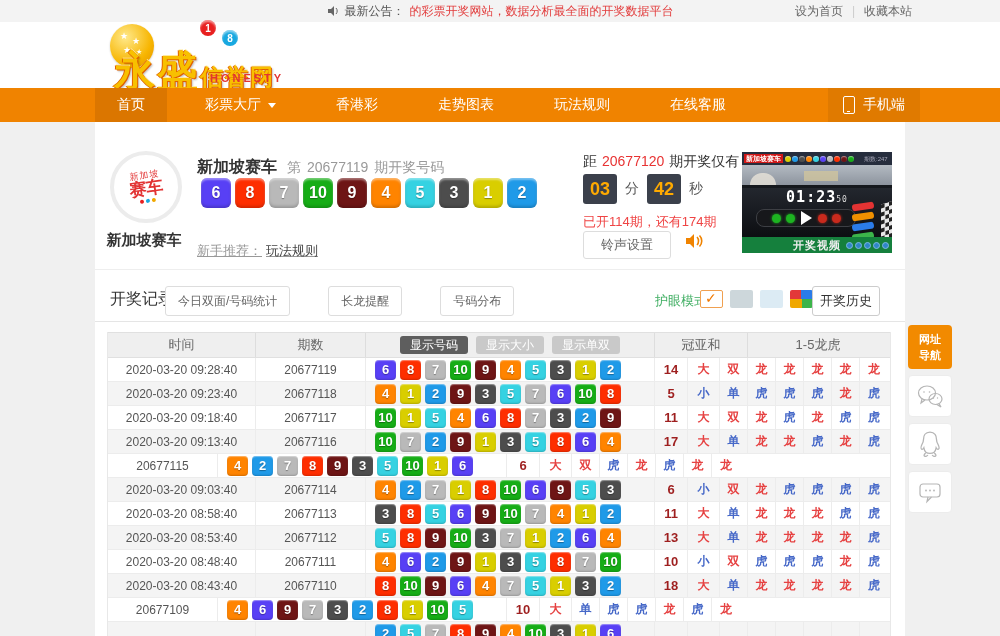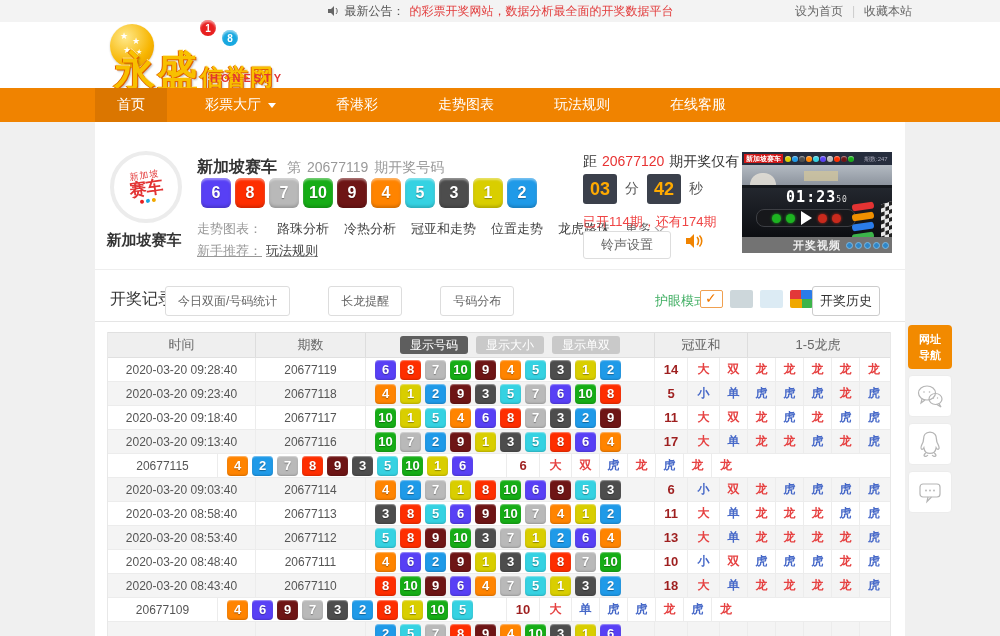--- a/index.html
+++ b/index.html
@@ -96,21 +96,21 @@
   .v-lights{width:98px;height:16px;margin:3px 0 0 14px;background:#17181b;border:1px solid #3d3f44;border-radius:8px;display:flex;align-items:center;justify-content:center;gap:5px;}
   .v-light{width:9px;height:9px;border-radius:50%;}
   .lg{background:#1db321;box-shadow:0 0 3px #1db321;}
   .lr{background:#c92a1d;box-shadow:0 0 3px #c92a1d;}
   .v-play{width:0;height:0;border-left:11px solid #fff;border-top:7px solid transparent;border-bottom:7px solid transparent;margin:0 1px;}
   .v-flag{position:absolute;right:0;top:13px;width:11px;height:72px;
     background:repeating-conic-gradient(#e8e8e8 0% 25%,#222 0% 50%);background-size:8px 8px;transform:skewY(-18deg);transform-origin:top right;}
   .v-cars{position:absolute;right:13px;top:15px;display:flex;flex-direction:column;gap:3px;}
   .v-car{width:22px;height:7px;border-radius:3px;transform:rotate(-8deg);}
   .v-car:nth-child(even){margin-right:5px;}
-  .v-bottom{position:absolute;bottom:0;left:0;right:0;height:16px;background:#737373;display:flex;align-items:center;justify-content:center;}
+  .v-bottom{position:absolute;bottom:0;left:0;right:0;height:16px;background:#15803d;display:flex;align-items:center;justify-content:center;}
   .v-caption{color:#eee;font-size:11px;font-weight:bold;letter-spacing:1px;}
   .v-bdots{position:absolute;right:3px;bottom:4px;display:flex;gap:2px;}
   .v-bdots i{width:7px;height:7px;border-radius:50%;background:#2f86c8;border:1px solid #7db8e0;box-sizing:border-box;}
 
   
   .rec-title{position:absolute;left:110px;top:289px;font-size:16px;color:#333;}
   .rec-btns{position:absolute;left:165px;top:286px;display:flex;gap:38px;}
   .rec-btn{height:28px;padding:0 12px;border:1px solid #ddd;border-radius:3px;background:#fff;font-size:12px;color:#666;display:flex;align-items:center;cursor:pointer;}
   .eye-label{position:absolute;left:655px;top:292px;font-size:13px;color:#3fae62;}
   .swatches{position:absolute;left:700px;top:290px;display:flex;gap:7px;align-items:center;}
@@ -205,20 +205,24 @@
         <div class="nav-item">
           <span>走势图表</span>
         </div>
         <div class="nav-item">
           <span>玩法规则</span>
         </div>
         <div class="nav-item">
           <span>在线客服</span>
         </div>
       </div>
+    <div class="nav-mobile">
+      <span class="phone-icon"></span>
+      <span>手机端</span>
+    </div>
   </div>
 
   <div class="bg-lower"></div>
   <div class="card"></div>
   <div class="hr1"></div>
   <div class="hr2"></div>
 
   <div class="badge">
     <div class="badge-inner">
       <div class="badge-l1">新加坡</div>
@@ -244,34 +248,20 @@
       <div class="ball" style="background: rgb(185, 185, 185);">7</div>
       <div class="ball" style="background: rgb(22, 173, 22);">10</div>
       <div class="ball" style="background: rgb(110, 21, 21);">9</div>
       <div class="ball" style="background: rgb(255, 132, 0);">4</div>
       <div class="ball" style="background: rgb(53, 210, 226);">5</div>
       <div class="ball" style="background: rgb(77, 77, 77);">3</div>
       <div class="ball" style="background: rgb(217, 206, 0);">1</div>
       <div class="ball" style="background: rgb(31, 154, 232);">2</div>
     </div>
 
-  <div class="trend-row">
-    <span>走势图表：</span>
-    <span id="trend-links" style="display:flex;gap:15px;">
-        <a class="trend-link">路珠分析</a>
-        <a class="trend-link">冷热分析</a>
-        <a class="trend-link">冠亚和走势</a>
-        <a class="trend-link">位置走势</a>
-        <a class="trend-link">龙虎路珠</a>
-      </span>
-    <span class="more-link">
-      <span>更多</span>
-        <span class="chev"></span>
-    </span>
-  </div>
   <div class="newbie-row">
     <span>新手推荐：</span>
     <a class="newbie-link">玩法规则</a>
   </div>
 
   <div class="cd-line1">
     <span>距</span><span class="cd-issue">20677120</span><span>期开奖仅有</span>
   </div>
   <div class="cd-boxes">
     <span class="cd-box">03</span>

